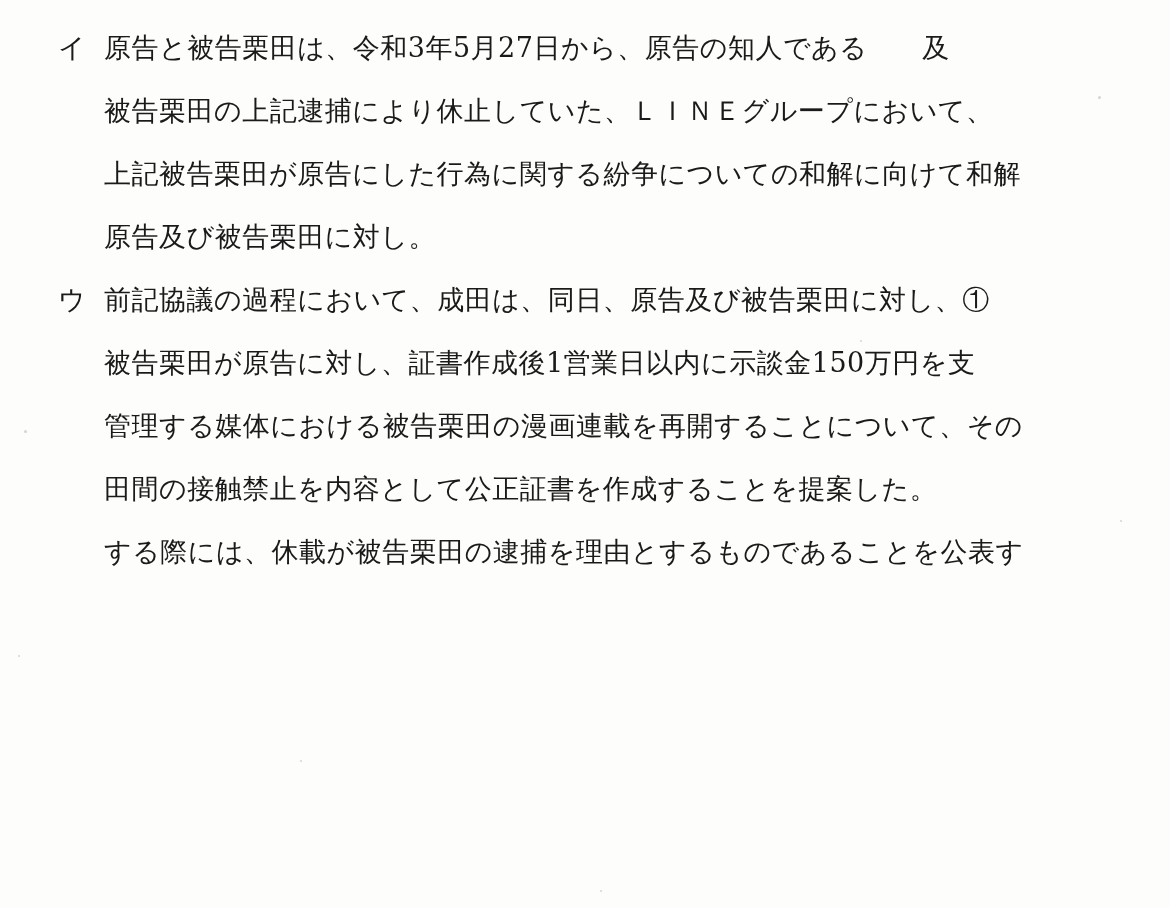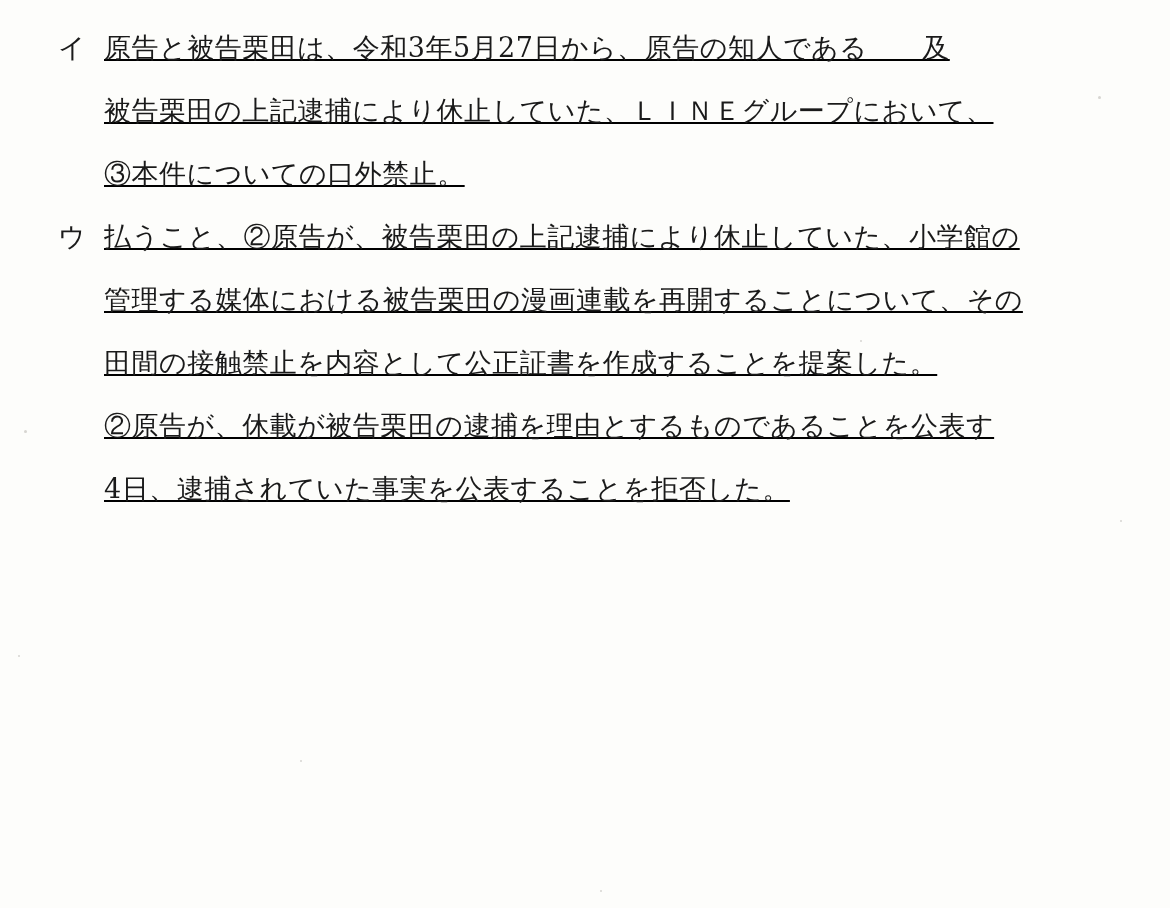--- a/index.html
+++ b/index.html
@@ -44,21 +44,20 @@
     width: 46px;
     flex: 0 0 46px;
     font-size: 27px;
     line-height: 63px;
     color: #1b1b1b;
     text-align: left;
     letter-spacing: 0px;
   }
   .lines {
     flex: 1 1 auto;
-    text-decoration: underline;
   }
   .line {
     font-size: 27px;
     line-height: 63px;
     color: #1a1a1a;
     white-space: pre;
     letter-spacing: 0.5px;
     text-rendering: optimizeLegibility;
   }
 </style>
@@ -75,35 +74,36 @@
   <div class="speckle" style="left:300px; top:760px; width:2px; height:2px;"></div>
   <div class="speckle" style="left:860px; top:340px; width:2px; height:2px;"></div>
 
   <div class="doc-body">
 
     <div class="para">
       <div class="marker">イ</div>
       <div class="lines">
         <div class="line">原告と被告栗田は、令和3年5月27日から、原告の知人である　　及</div>
         <div class="line">被告栗田の上記逮捕により休止していた、ＬＩＮＥグループにおいて、</div>
-        <div class="line">③本件についての口外禁止。</div>
+        <div class="line">上記被告栗田が原告にした行為に関する紛争についての和解に向けて和解</div>
+        <div class="line">原告及び被告栗田に対し。</div>
       </div>
     </div>
 
     <div class="para">
       <div class="marker">ウ</div>
       <div class="lines">
-        <div class="line">払うこと、②原告が、被告栗田の上記逮捕により休止していた、小学館の</div>
+        <div class="line">前記協議の過程において、成田は、同日、原告及び被告栗田に対し、①</div>
+        <div class="line">被告栗田が原告に対し、証書作成後1営業日以内に示談金150万円を支</div>
         <div class="line">管理する媒体における被告栗田の漫画連載を再開することについて、その</div>
         <div class="line">田間の接触禁止を内容として公正証書を作成することを提案した。</div>
       </div>
     </div>
 
     <div class="para">
       <div class="marker"></div>
       <div class="lines">
-        <div class="line">②原告が、休載が被告栗田の逮捕を理由とするものであることを公表す</div>
-        <div class="line">4日、逮捕されていた事実を公表することを拒否した。</div>
+        <div class="line">する際には、休載が被告栗田の逮捕を理由とするものであることを公表す</div>
       </div>
     </div>
 
   </div>
 </div>
 
 </body></html>

